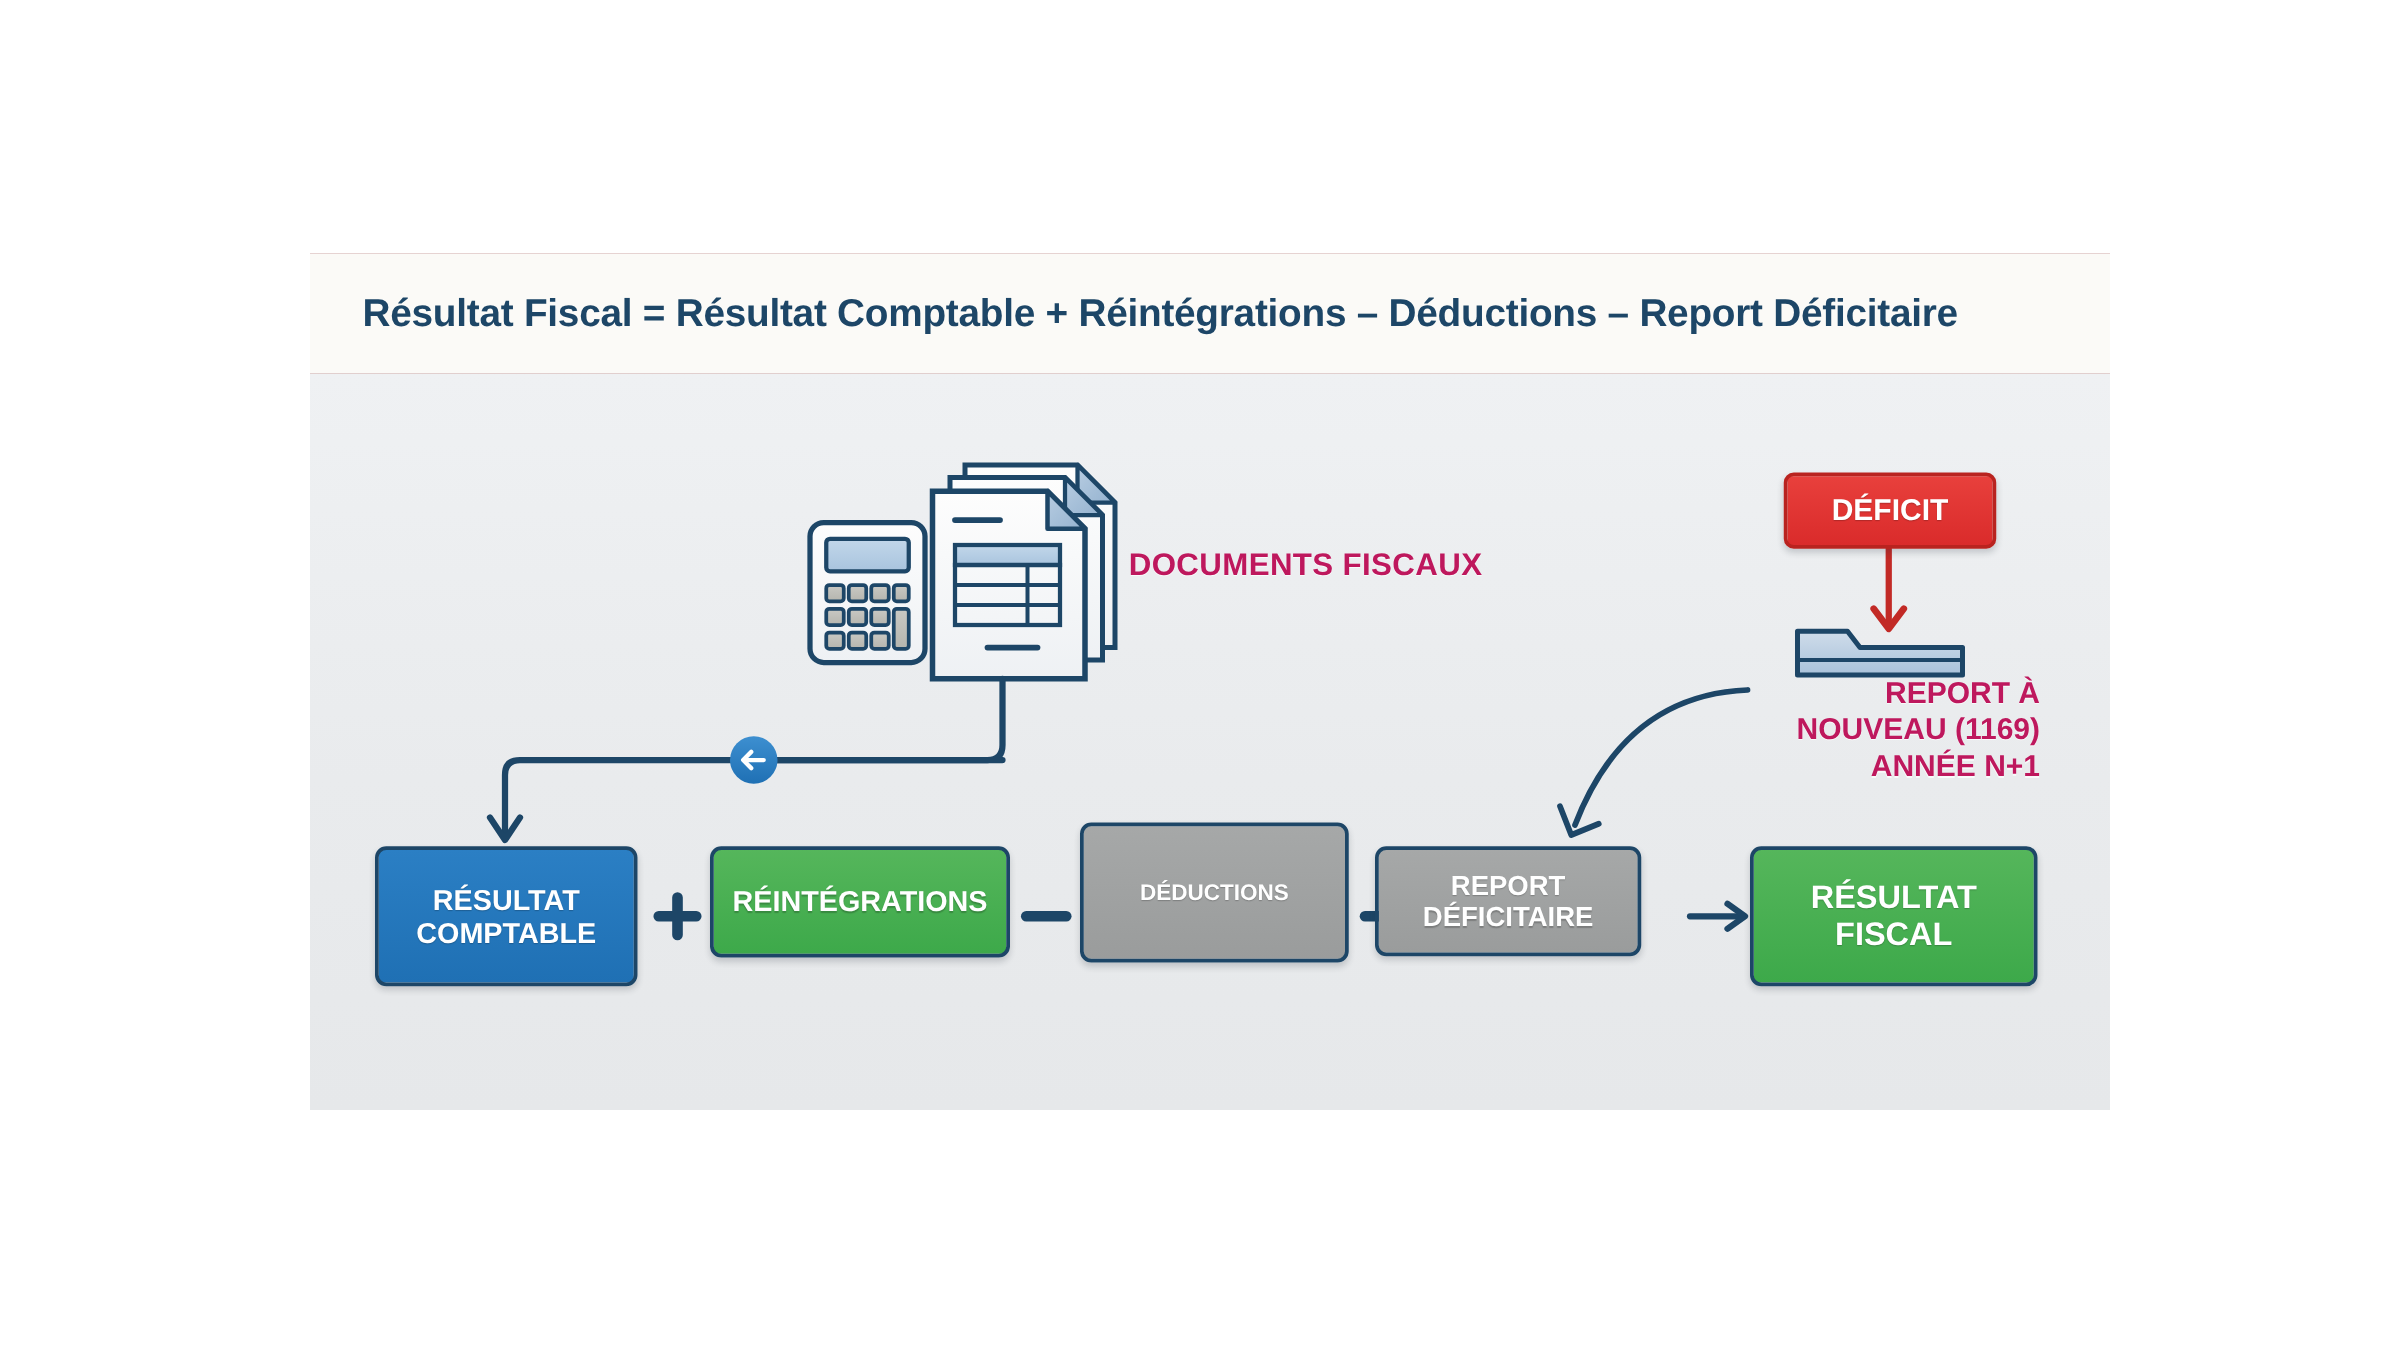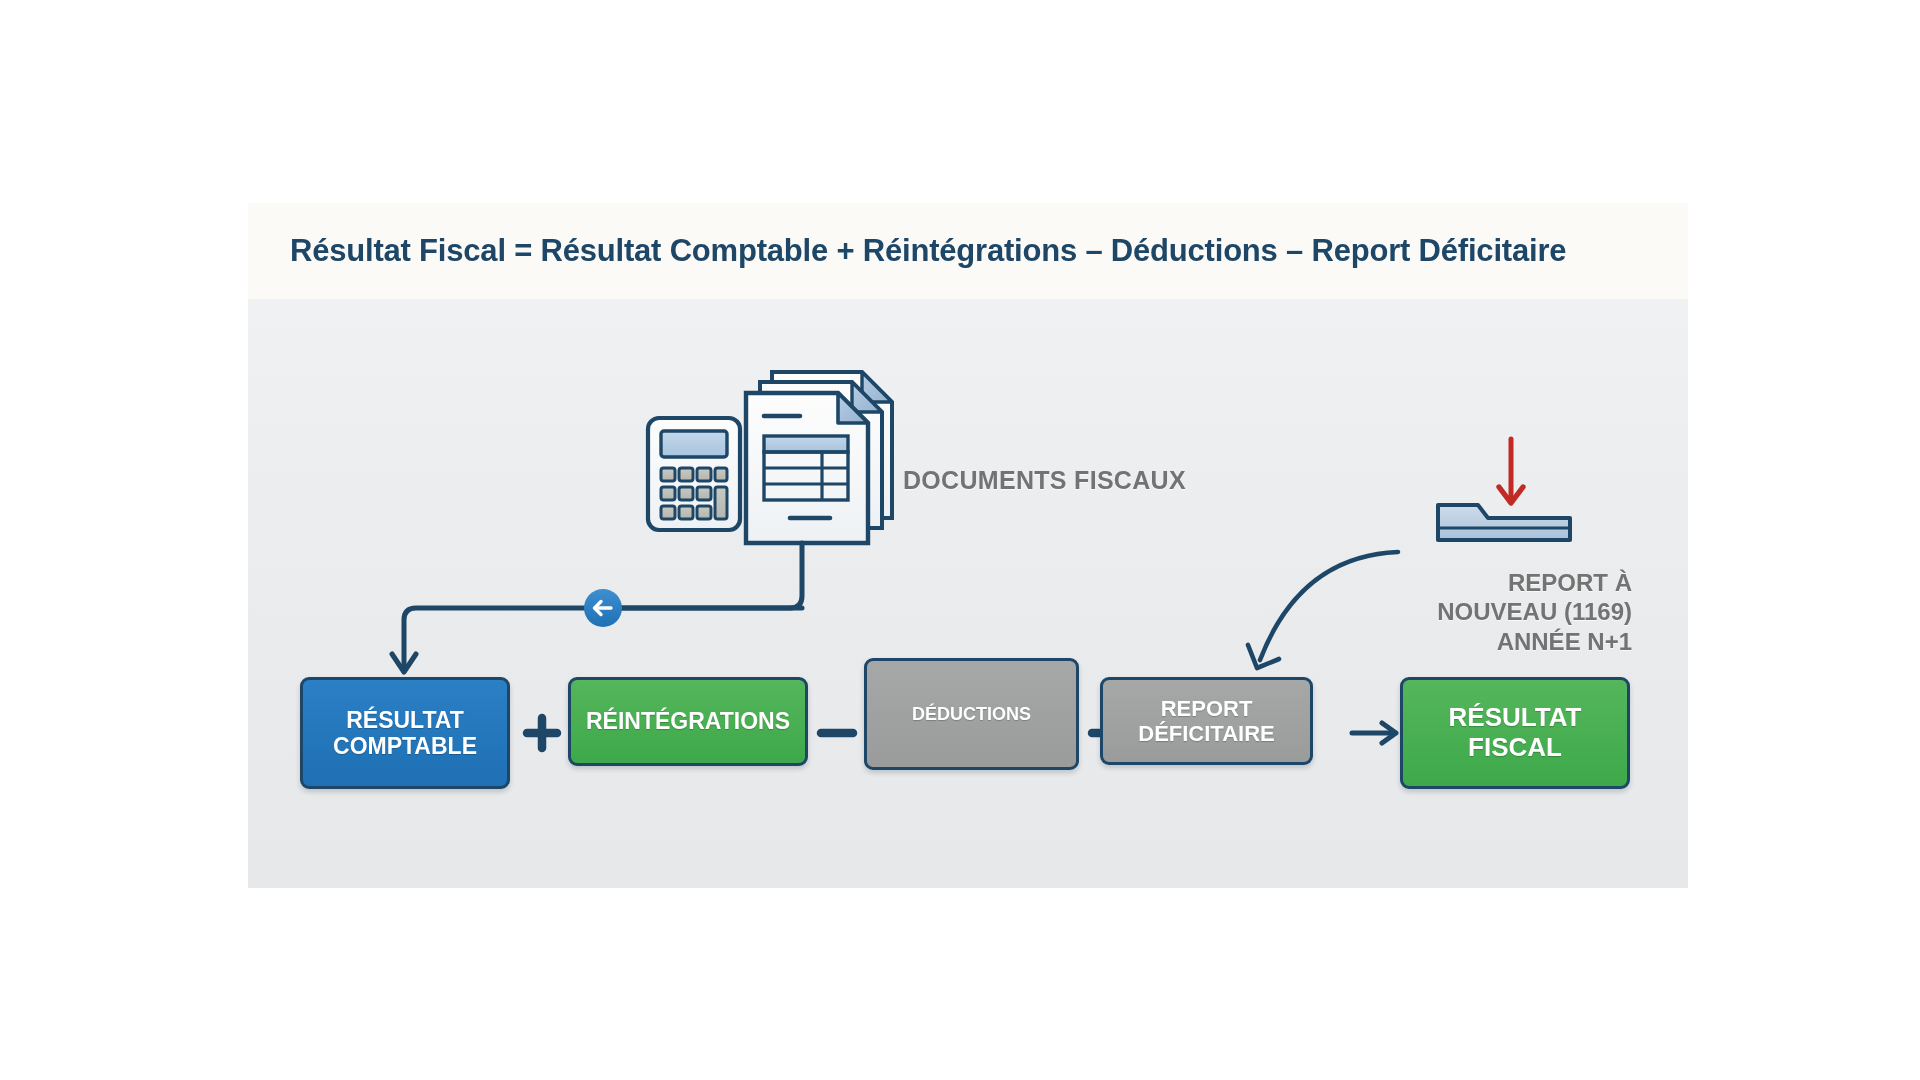--- a/index.html
+++ b/index.html
@@ -99,25 +99,24 @@
   #box-reintegrations     { left: 568px; top: 677px; width: 240px; height: 89px; font-size: 23px; }
   #box-deductions         { left: 864px; top: 658px; width: 215px; height: 112px; font-size: 18px; }
   #box-report-deficitaire { left: 1100px; top: 677px; width: 213px; height: 88px; font-size: 22px; }
   #box-resultat-fiscal    { left: 1400px; top: 677px; width: 230px; height: 112px; font-size: 26px; }
   #box-deficit            { left: 1427px; top: 378px; width: 170px; height: 61px; font-size: 24px;
                              border-radius: 8px; }
 
   
   .blue-label {
     position: absolute;
-    color: #737373;
+    color: #be185d;
     font-weight: bold;
     line-height: 1.22;
     text-shadow: 0 1px 0 rgba(255,255,255,0.7);
-    margin-top: 28px;
   }
   #label-documents-fiscaux {
     left: 903px; top: 437px;
     font-size: 25px;
     letter-spacing: 0.3px;
   }
   #label-report-nouveau {
     left: 1404px; top: 540px;
     width: 228px;
     text-align: right;
@@ -279,20 +278,23 @@
     </div>
   </div>
 
   <div class="fbox box-green" id="box-resultat-fiscal">
     <div>
       <span>RÉSULTAT</span>
       <span>FISCAL</span>
     </div>
   </div>
 
+  <div class="fbox box-red" id="box-deficit">
+    <span>DÉFICIT</span>
+  </div>
 
   <div class="blue-label" id="label-documents-fiscaux">
     <span>DOCUMENTS</span>
     <span>FISCAUX</span>
   </div>
 
   <div class="blue-label" id="label-report-nouveau">
     <span>REPORT À</span>
     <span>NOUVEAU (1169)</span>
     <span>ANNÉE N+1</span>

